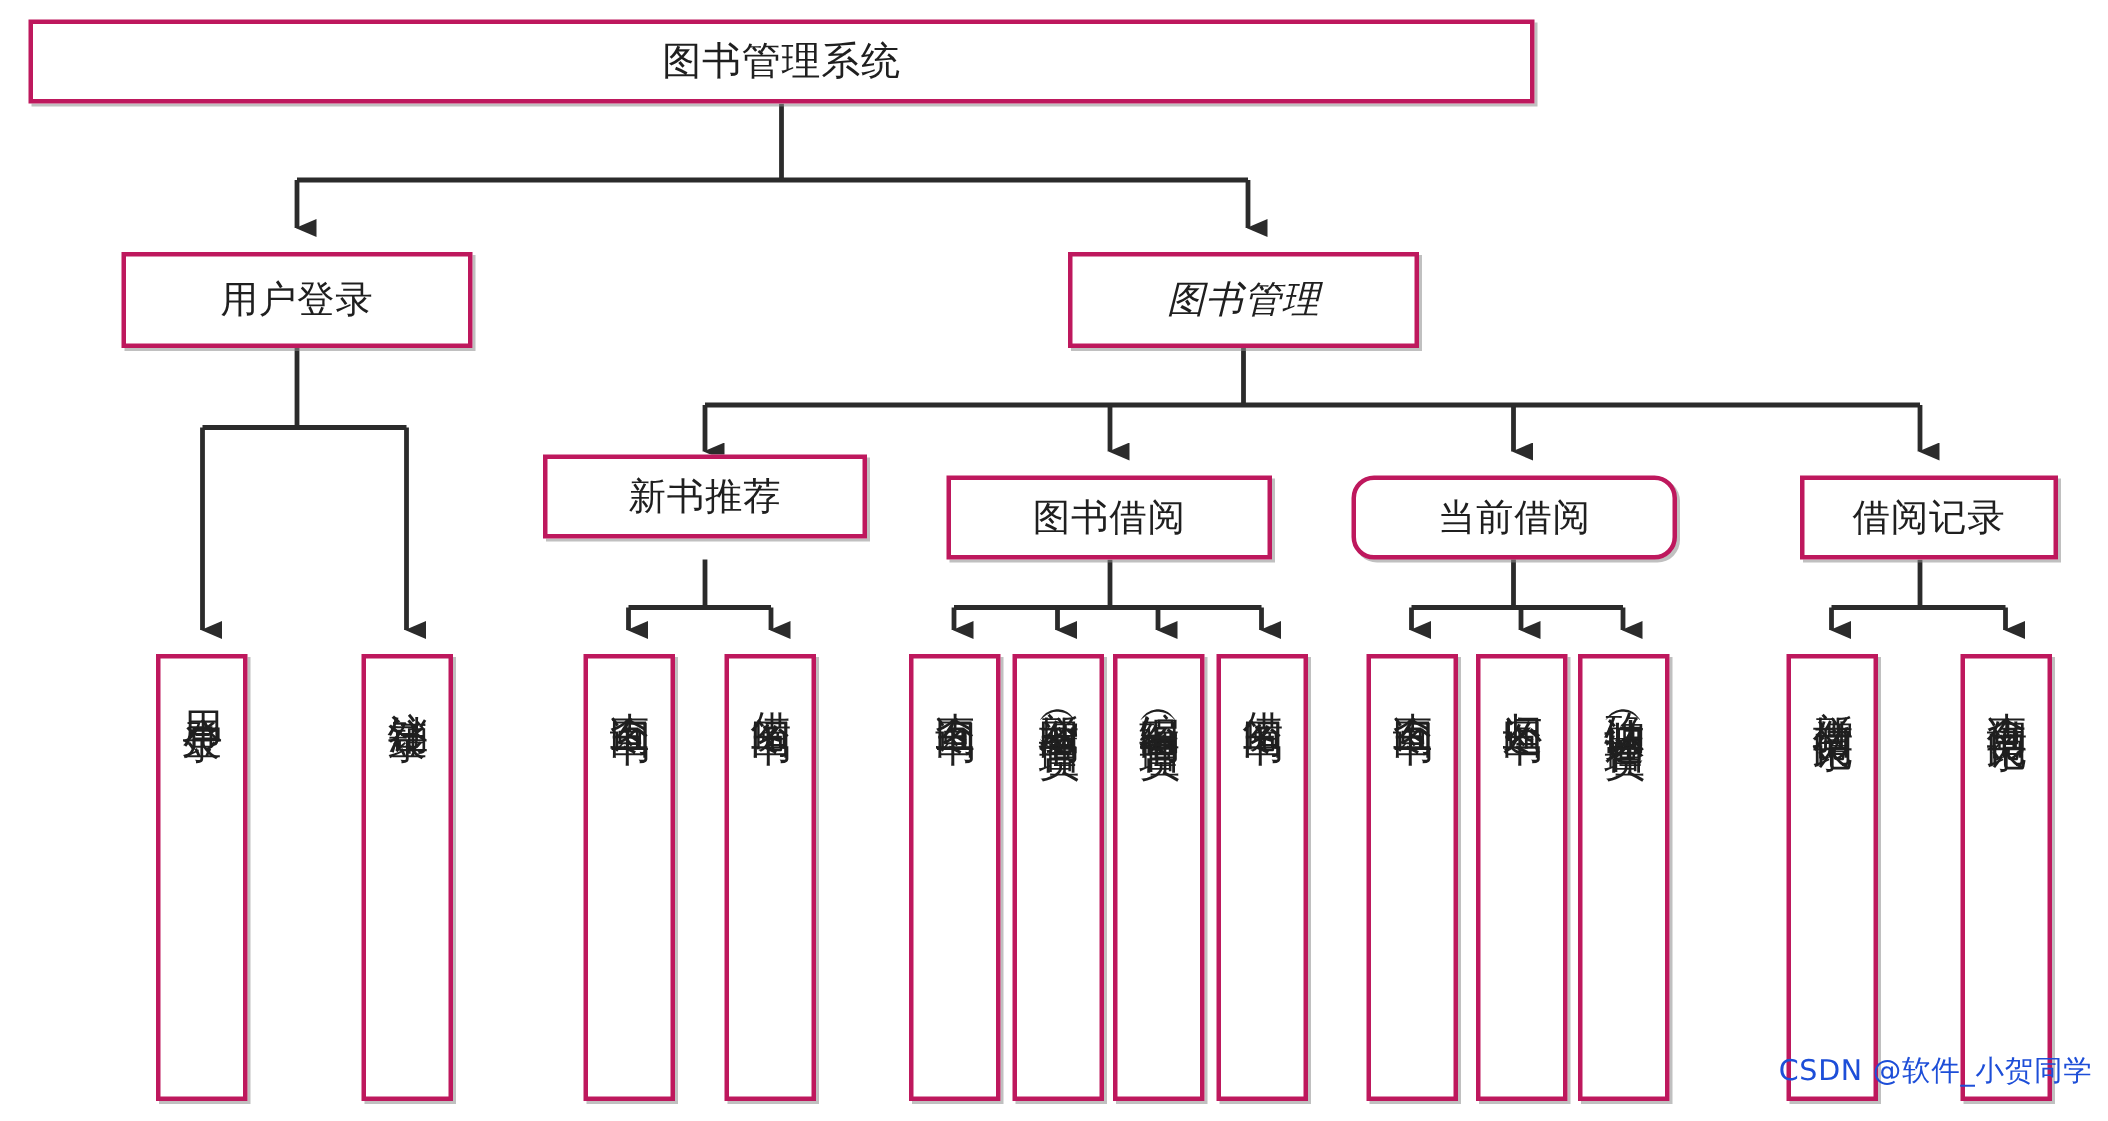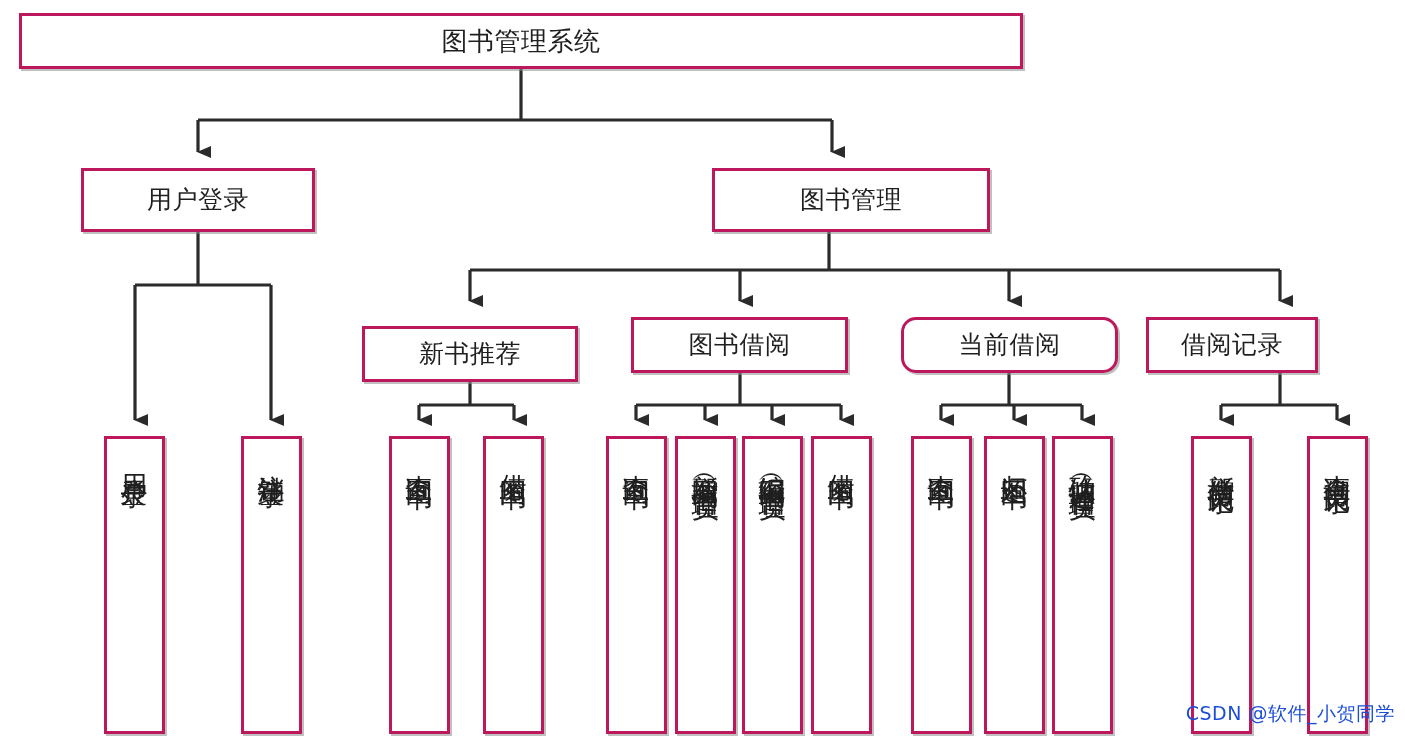--- a/index.html
+++ b/index.html
@@ -135,34 +135,34 @@
     </g>
   </svg>
 
   <div class="node horiz root" style="left:19px; top:13px; width:1004px; height:56px;">
     <span class="lbl">图书管理系统</span>
   </div>
 
   <div class="node horiz" style="left:81px; top:168px; width:234px; height:64px;">
     <span class="lbl">用户登录</span>
   </div>
-  <div class="node horiz" style="left:712px; top:168px; width:278px; height:64px;">
+  <div class="node horiz" style="left:712px; top:168px; width:234px; height:64px;font-style:italic;">
     <span class="lbl">图书管理</span>
   </div>
 
-  <div class="node horiz" style="left:362px; top:326px; width:216px; height:56px;">
+  <div class="node horiz" style="left:362px; top:303px; width:216px; height:56px;">
     <span class="lbl">新书推荐</span>
   </div>
   <div class="node horiz" style="left:631px; top:317px; width:217px; height:56px;justify-content:center;">
     <span class="lbl">图书借阅</span>
   </div>
   <div class="node horiz" style="left:901px; top:317px; width:217px; height:56px;border-radius:15px;">
     <span class="lbl">当前借阅</span>
   </div>
-  <div class="node horiz" style="left:1146px; top:317px; width:172px; height:56px;">
+  <div class="node horiz" style="left:1200px; top:317px; width:172px; height:56px;">
     <span class="lbl">借阅记录</span>
   </div>
 
   <div class="node vert" style="left:104px; top:436px; width:61px; height:298px;">
     <span class="lbl">用户登录</span>
   </div>
   <div class="node vert" style="left:241px; top:436px; width:61px; height:298px;">
     <span class="lbl">注销登录</span>
   </div>
 

